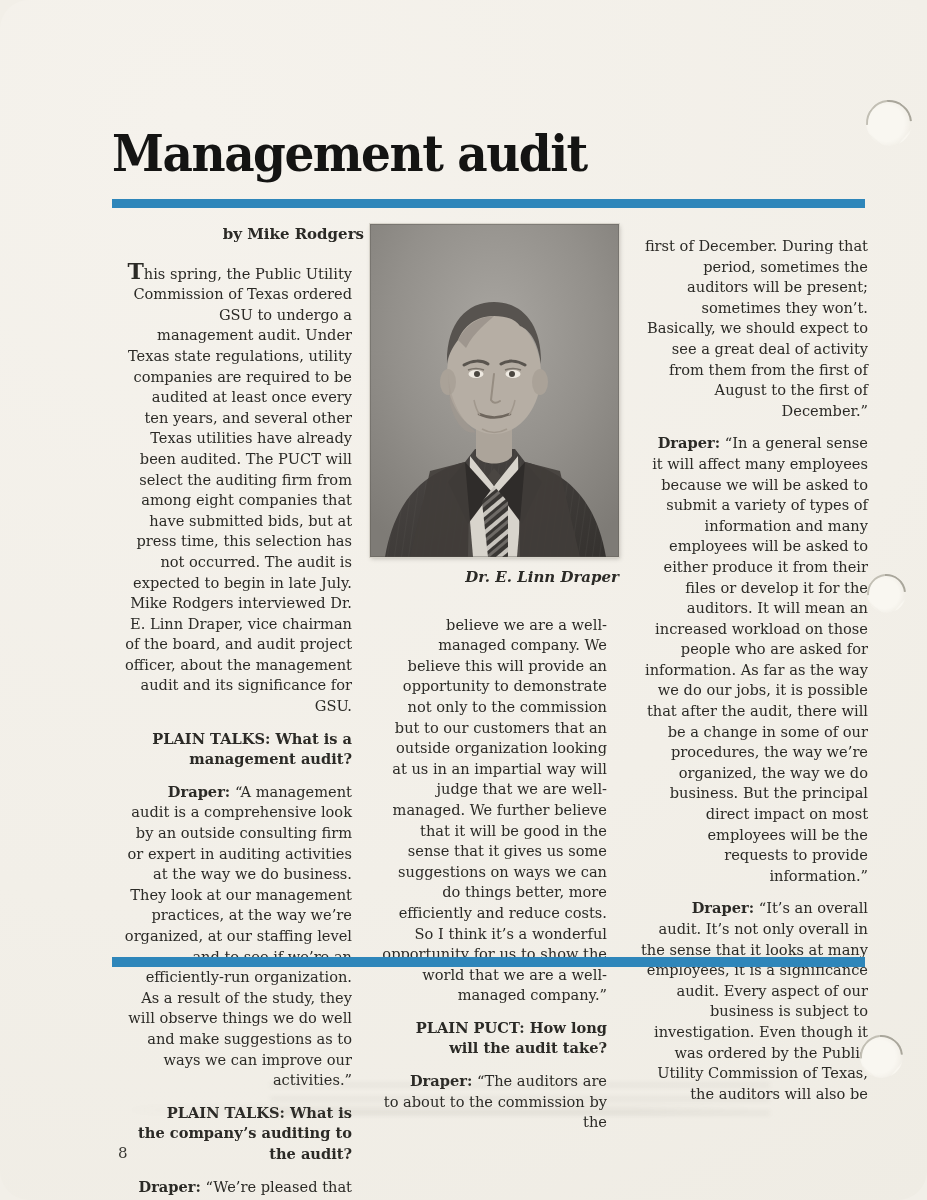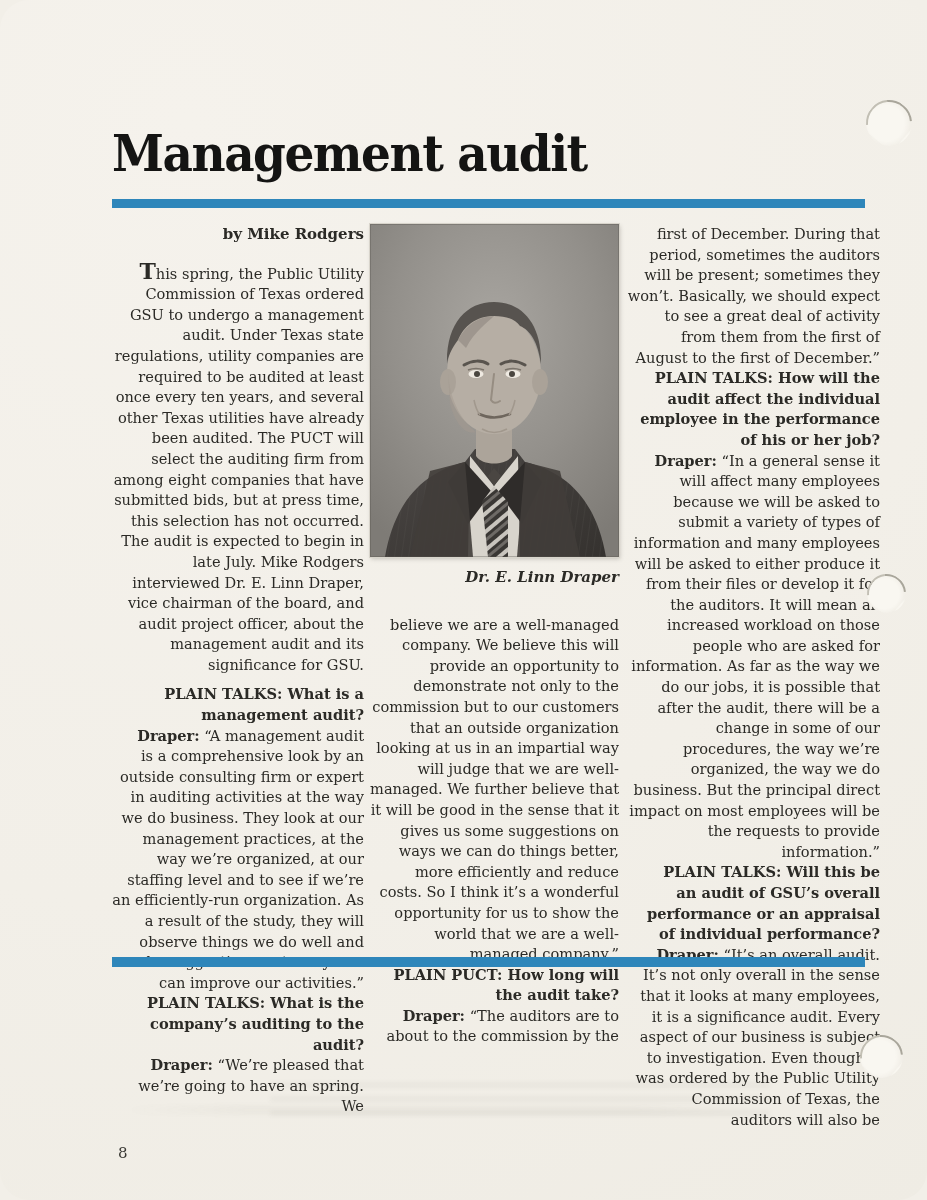--- a/index.html
+++ b/index.html
@@ -26,21 +26,21 @@
   .rule-top{top:199px;height:9px;}
   .rule-bottom{top:957px;height:10px;}
 
   
   .col{position:absolute;top:224px;font-size:14.6px;line-height:20.6px;text-align:right;}
   .col1{left:112px;width:252px;}
   .col2{left:370px;width:249px;}
   .col3{left:627px;width:253px;}
 
   .byline{font-weight:bold;margin:0 0 15px 0;font-size:15px;}
-  p{margin:0;}
+  p{margin:12px;}
   .intro{margin-bottom:9px;}
   .lead-initial{font-size:22px;font-weight:bold;line-height:1;}
   .qhead{font-weight:bold;text-indent:13px;}
   .answer{text-indent:13px;}
   .answer b{font-weight:bold;}
   .cont{text-indent:0;}
 
   
   .photo-frame{
     width:249px;height:333px;
@@ -176,23 +176,21 @@
       </svg>
     </div>
     <p class="caption">Dr. E. Linn Draper</p>
     <p class="cont body-start">believe we are a well-managed company. We believe this will provide an opportunity to demonstrate not only to the commission but to our customers that an outside organization looking at us in an impartial way will judge that we are well-managed. We further believe that it will be good in the sense that it gives us some suggestions on ways we can do things better, more efficiently and reduce costs. So I think it’s a wonderful opportunity for us to show the world that we are a well-managed company.”</p>
     <p class="qhead">PLAIN PUCT: How long will the audit take?</p>
     <p class="answer"><b>Draper:</b> <span>“The auditors are to about to the commission by the</span></p>
   </div>
 
   <div class="col col3">
     <p class="cont">first of December. During that period, sometimes the auditors will be present; sometimes they won’t. Basically, we should expect to see a great deal of activity from them from the first of August to the first of December.”</p>
-    <p class="qhead">PLAIN TALKS: How will the audit affect the individual employee in the performance of his or her job?</p>
     <p class="answer"><b>Draper:</b> <span>“In a general sense it will affect many employees because we will be asked to submit a variety of types of information and many employees will be asked to either produce it from their files or develop it for the auditors. It will mean an increased workload on those people who are asked for information. As far as the way we do our jobs, it is possible that after the audit, there will be a change in some of our procedures, the way we’re organized, the way we do business. But the principal direct impact on most employees will be the requests to provide information.”</span></p>
-    <p class="qhead">PLAIN TALKS: Will this be an audit of GSU’s overall performance or an appraisal of individual performance?</p>
     <p class="answer"><b>Draper:</b> <span>“It’s an overall audit. It’s not only overall in the sense that it looks at many employees, it is a significance audit. Every aspect of our business is subject to investigation. Even though it was ordered by the Public Utility Commission of Texas, the auditors will also be</span></p>
   </div>
 
   <div class="rule rule-bottom"></div>
 
   <div class="punch punch1"></div>
   <div class="punch punch2"></div>
   <div class="punch punch3"></div>
 
   <div class="bleed"></div>

